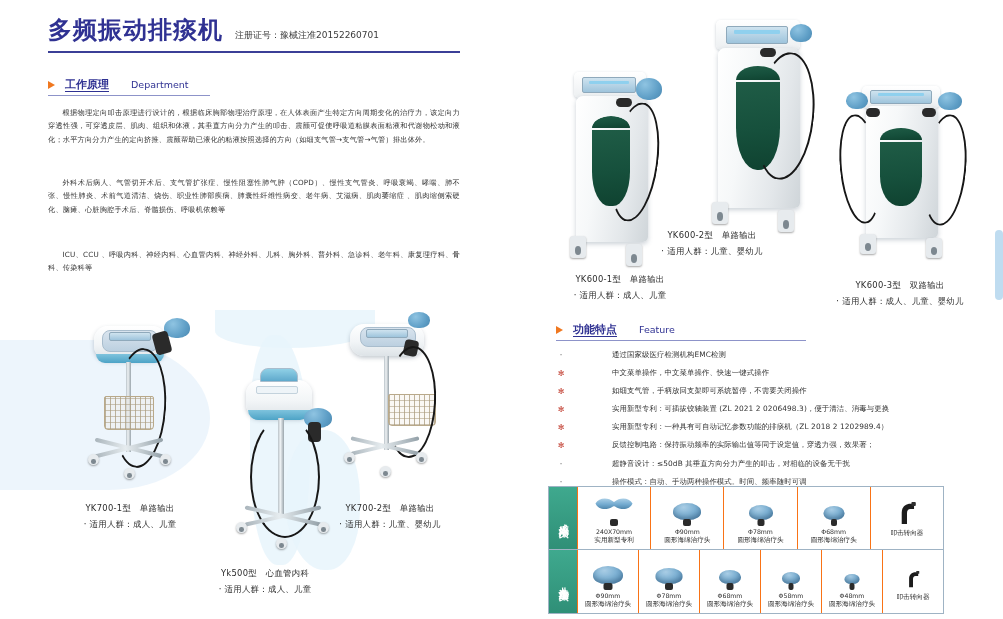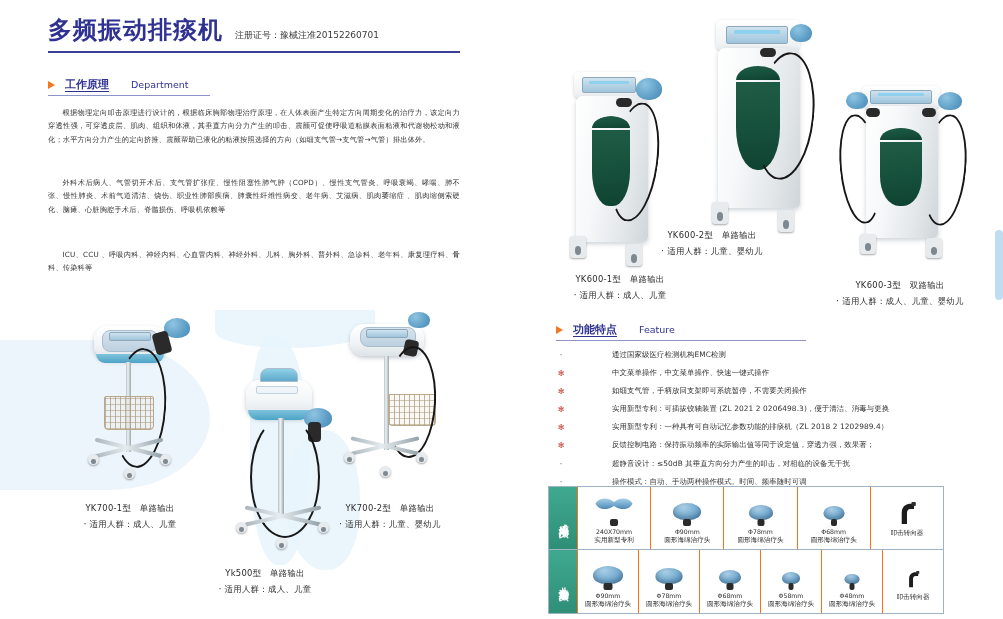--- a/index.html
+++ b/index.html
@@ -282,21 +282,21 @@
 
   <div class="cap" style="left:35px;top:503px;width:190px;">
     <div class="l1">YK700-1型　单路输出</div>
     <div class="l2">适用人群：成人、儿童</div>
   </div>
   <div class="cap" style="left:295px;top:503px;width:190px;">
     <div class="l1">YK700-2型　单路输出</div>
     <div class="l2">适用人群：儿童、婴幼儿</div>
   </div>
   <div class="cap" style="left:165px;top:568px;width:200px;">
-    <div class="l1">Yk500型　单路输出</div>
+    <div class="l1">Yk500型　心血管内科</div>
     <div class="l2">适用人群：成人、儿童</div>
   </div>
 
   <div class="featcol">
     <div class="feat-head">
       <span class="tri"></span>
       <span class="sec-cn">功能特点</span>
       <span class="sec-en">Feature</span>
     </div>
     <div class="feat-list" id="feature-list">

